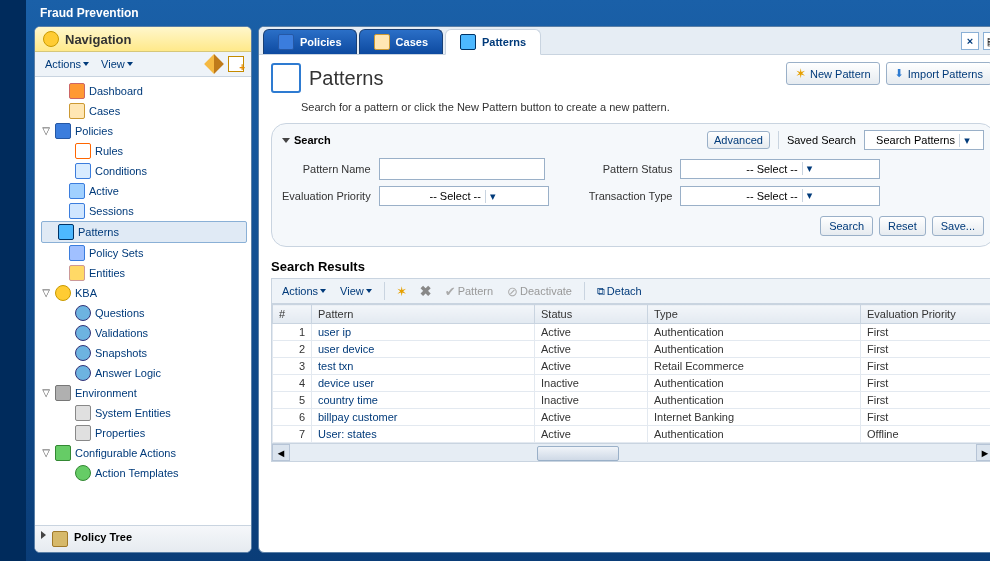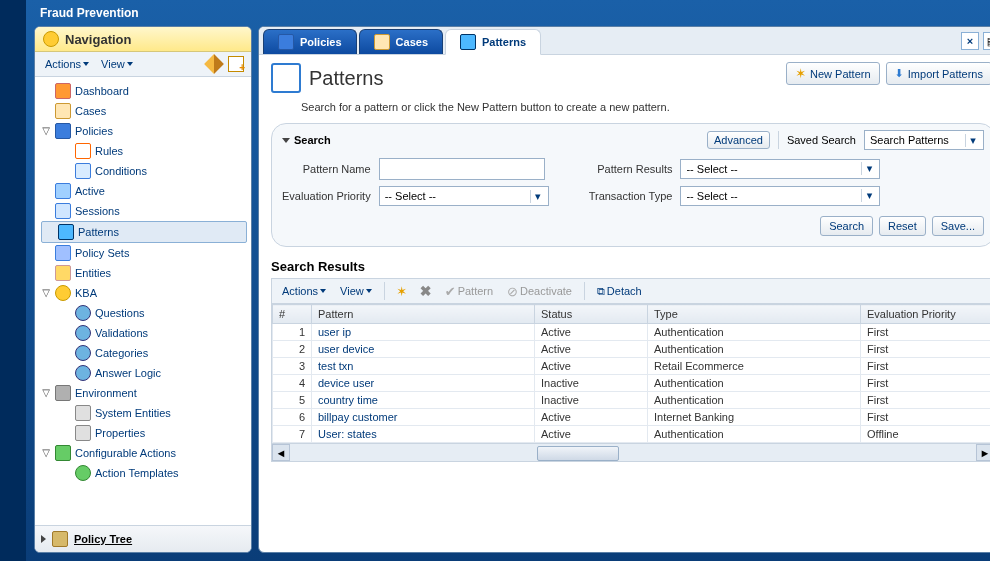--- a/index.html
+++ b/index.html
@@ -94,21 +94,21 @@
   }
   .tree-item {
     display:flex;
     align-items:center;
     gap:4px;
     padding: 2px 6px;
     line-height: 16px;
     cursor:pointer;
     color:#003a7a;
   }
-  .tree-item.indent1 { padding-left: 20px; }
+  .tree-item.indent1 { padding-left: 34px; }
   .tree-item.indent2 { padding-left: 40px; }
   .tree-item.selected {
     background:#e0eaf5;
     border:1px solid #8ab0d6;
     border-radius:2px;
     margin:0 4px;
     padding-left:18px;
   }
   .tree-item.selected.indent1 { padding-left:16px; margin-left:6px;}
   .tw {
@@ -139,23 +139,22 @@
   .ti-snap{background:#e0e0e0;border:1px solid #888;}
   .ti-prop{background:#e0e0e0;border:1px solid #888;}
   .ti-cfg{background:#66cc66;border:1px solid #338833;}
   .ti-act{background:#66cc66;border:1px solid #338833;border-radius:50%;}
   .ti-tree{background:#d6b96a;border:1px solid #a07a2a;}
   .collapsed-panel {
     border-top:1px solid #c9d4e0;
     background: linear-gradient(#f5f7fa,#e6ebf0);
     padding:5px 6px;
     font-weight:bold;
-    display:flex;align-items:center;gap:6px;
+    display:flex;gap:6px;
     cursor:pointer;
-    text-decoration:underline;
   }
   .collapsed-panel .exp {
     width:0;height:0;border-left:5px solid #444;border-top:4px solid transparent;border-bottom:4px solid transparent;
   }
   .main {
     flex:1;
     background:#fff;
     border:1px solid #5a7fa6;
     border-radius:6px;
     display:flex;
@@ -228,21 +227,21 @@
     background:#f5f8fb;
     padding:6px 10px 10px 10px;
   }
   .sp-head{display:flex;align-items:center;gap:4px;font-weight:bold;}
   .sp-disclose{width:0;height:0;border-left:4px solid transparent;border-right:4px solid transparent;border-top:5px solid #444;}
   .sp-right{margin-left:auto;display:flex;align-items:center;gap:8px;font-weight:normal;}
   .sp-right .divider{width:1px;height:18px;background:#c9d4e0;}
   .select, .textinput{
     border:1px solid #9ab0c8;background:#fff;height:18px;font-size:11px;
   }
-  .select{display:inline-flex;align-items:center;justify-content:space-between;padding:0 3px 0 5px;cursor:pointer;}
+  .select{display:inline-flex;align-items:center;justify-content:center;padding:0 3px 0 5px;cursor:pointer;}
   .select .caret{width:14px;text-align:center;border-left:1px solid #c9d4e0;margin-left:4px;color:#003a7a;}
   .formgrid{display:flex;gap:40px;margin-top:8px;}
   .fcol{display:grid;grid-template-columns:auto auto;gap:6px 8px;align-items:center;}
   .flabel{text-align:right;color:#333;}
   .btnrow{display:flex;justify-content:flex-end;gap:6px;margin-top:10px;}
   .results-title{font-weight:bold;font-size:13px;margin:12px 0 4px 0;}
   .res-toolbar{
     display:flex;align-items:center;gap:6px;
     background:#eef3f8;border:1px solid #c9d4e0;border-bottom:none;padding:3px 6px;
   }
@@ -361,21 +360,21 @@
         <div class="tree-item indent2">
             <span class="tree-icon ti-q"></span>
             <span>Questions</span>
           </div>
         <div class="tree-item indent2">
             <span class="tree-icon ti-q"></span>
             <span>Validations</span>
           </div>
         <div class="tree-item indent2">
             <span class="tree-icon ti-q"></span>
-            <span>Categories</span>
+            <span>Snapshots</span>
           </div>
         <div class="tree-item indent2">
             <span class="tree-icon ti-q"></span>
             <span>Answer Logic</span>
           </div>
         <div class="tree-item">
             <span class="tw">▽</span>
             <span class="tree-icon ti-env"></span>
             <span>Environment</span>
           </div>
@@ -467,21 +466,21 @@
             <div class="fcol">
               <span class="flabel">Pattern Name</span>
               <input class="textinput" style="width: 160px;" value="">
               <span class="flabel">Evaluation Priority</span>
               <span class="select" style="width:160px;">
                   <span>-- Select --</span>
                   <span class="caret">▾</span>
                 </span>
             </div>
             <div class="fcol">
-              <span class="flabel">Pattern Results</span>
+              <span class="flabel">Pattern Status</span>
               <span class="select" style="width:190px;">
                   <span>-- Select --</span>
                   <span class="caret">▾</span>
                 </span>
               <span class="flabel">Transaction Type</span>
               <span class="select" style="width:190px;">
                   <span>-- Select --</span>
                   <span class="caret">▾</span>
                 </span>
             </div>

